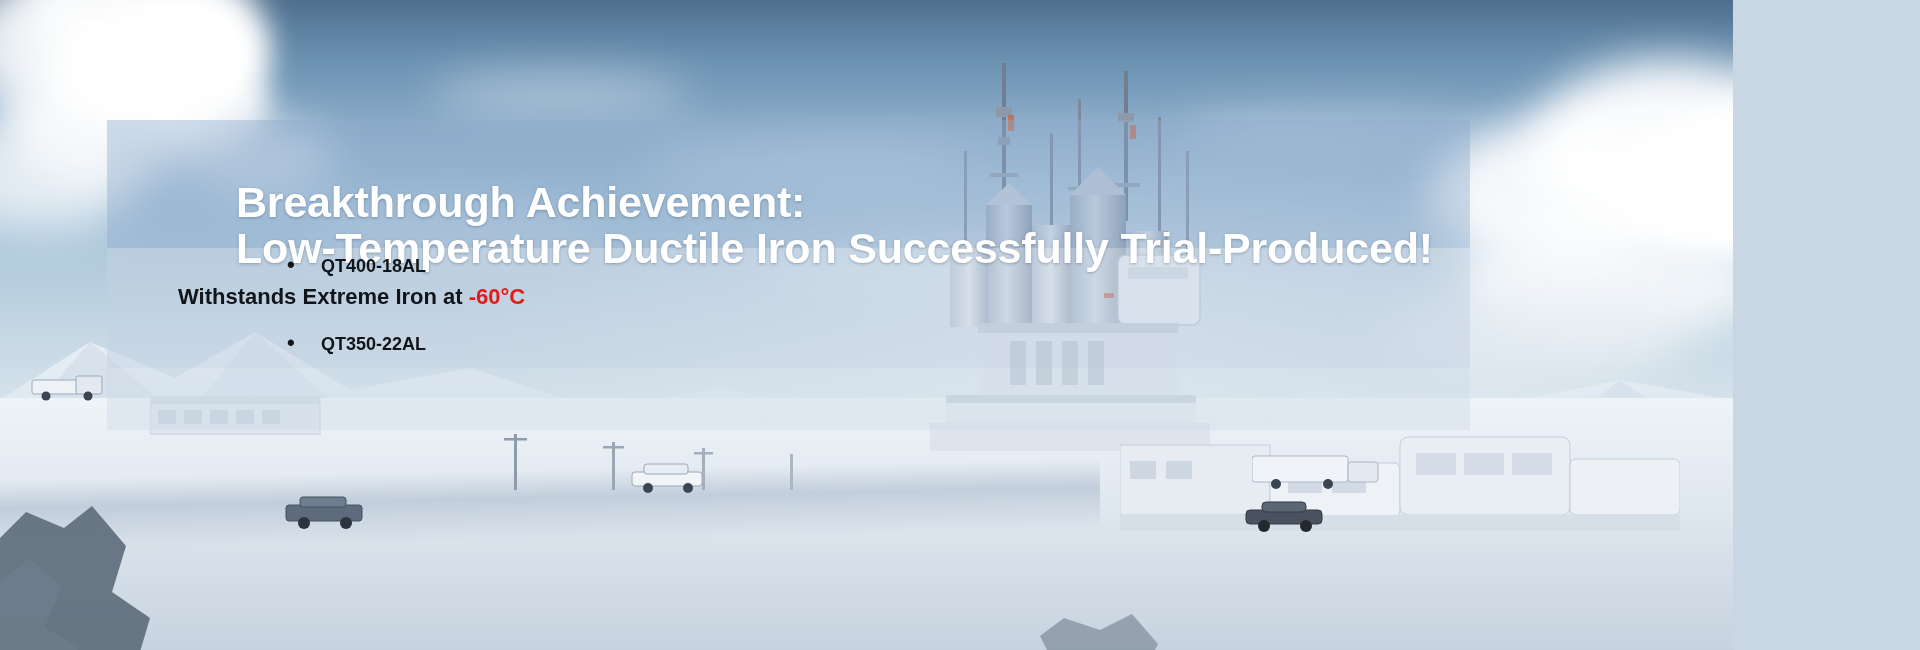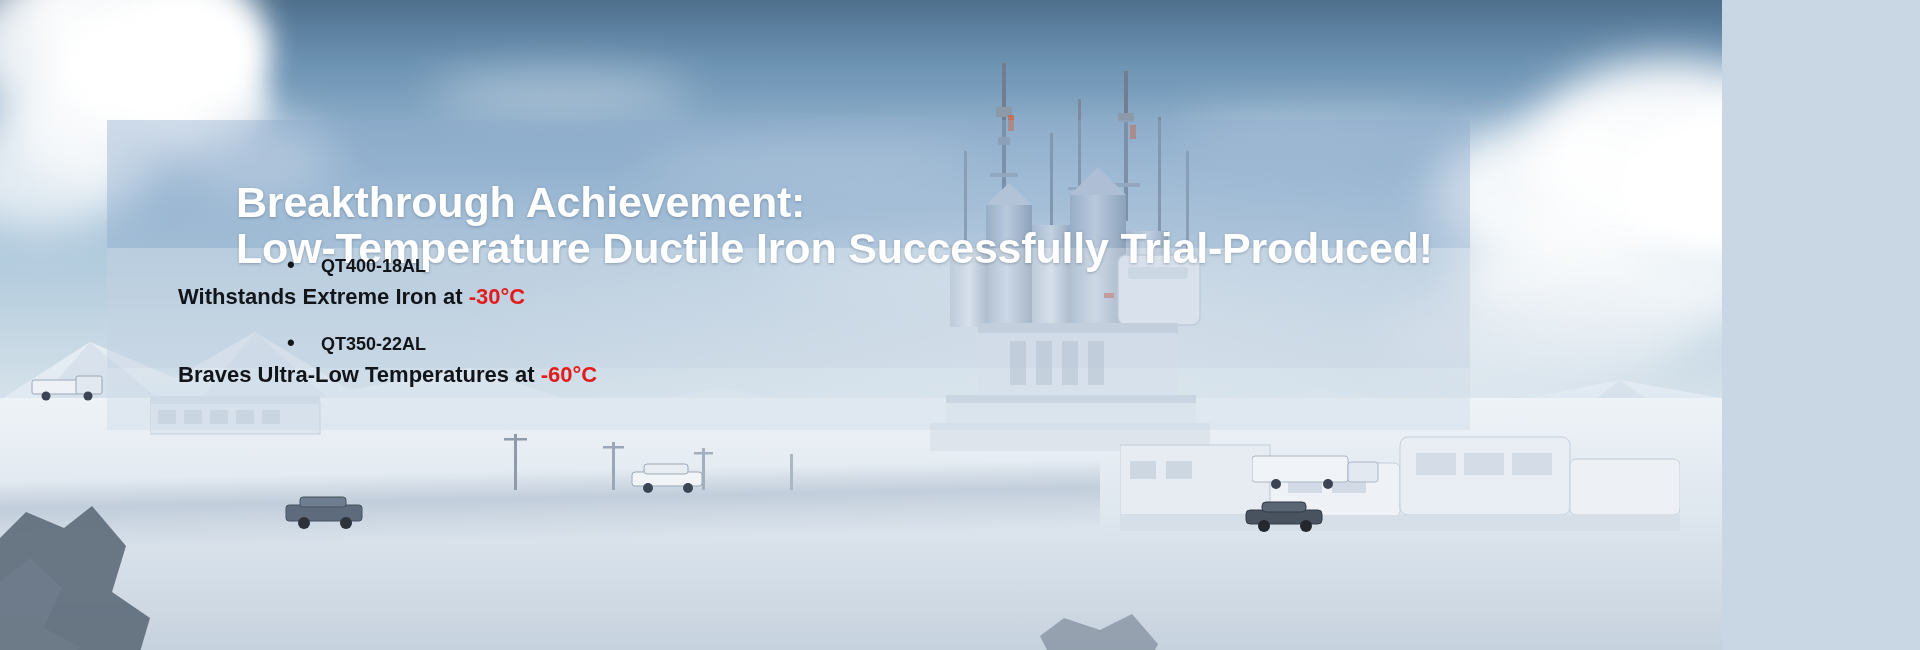--- a/index.html
+++ b/index.html
@@ -3,21 +3,21 @@
 <meta charset="utf-8">
 <style>
   html,body{margin:0;padding:0;}
   body{
     width:1920px;height:650px;overflow:hidden;
     font-family:"Liberation Sans","DejaVu Sans",sans-serif;
     background:#c9d6e3;
   }
 
   
-  #stage{position:relative;width:1722px;height:650px;overflow:hidden;}
+  #stage{position:relative;width:1722px;height:650px;overflow:hidden;padding-left:11px;}
 
   
   .sky{
     position:absolute;left:0;top:0;width:1920px;height:470px;
     background:
       linear-gradient(180deg,
         #4e6f8c 0%,
         #5c80a0 6%,
         #6e94b4 14%,
         #87a9c6 26%,
@@ -320,30 +320,27 @@
     </h1>
 
     <div class="bullets">
 
       <div class="bgroup">
         <div class="brow">
           <span class="bdot">•</span>
           <span class="bcode">QT400-18AL</span>
         </div>
         <div class="bdesc">
-          <span>Withstands Extreme Iron at </span><span class="temp">-30°C</span>
+          <span>Withstands Extreme Iron at </span><span class="temp">-60°C</span>
         </div>
       </div>
 
       <div class="bgroup">
         <div class="brow">
           <span class="bdot">•</span>
           <span class="bcode">QT350-22AL</span>
         </div>
-        <div class="bdesc">
-          <span>Braves Ultra-Low Temperatures at </span><span class="temp">-60°C</span>
-        </div>
       </div>
 
     </div>
   </div>
 
 </div>
 
 </body></html>

